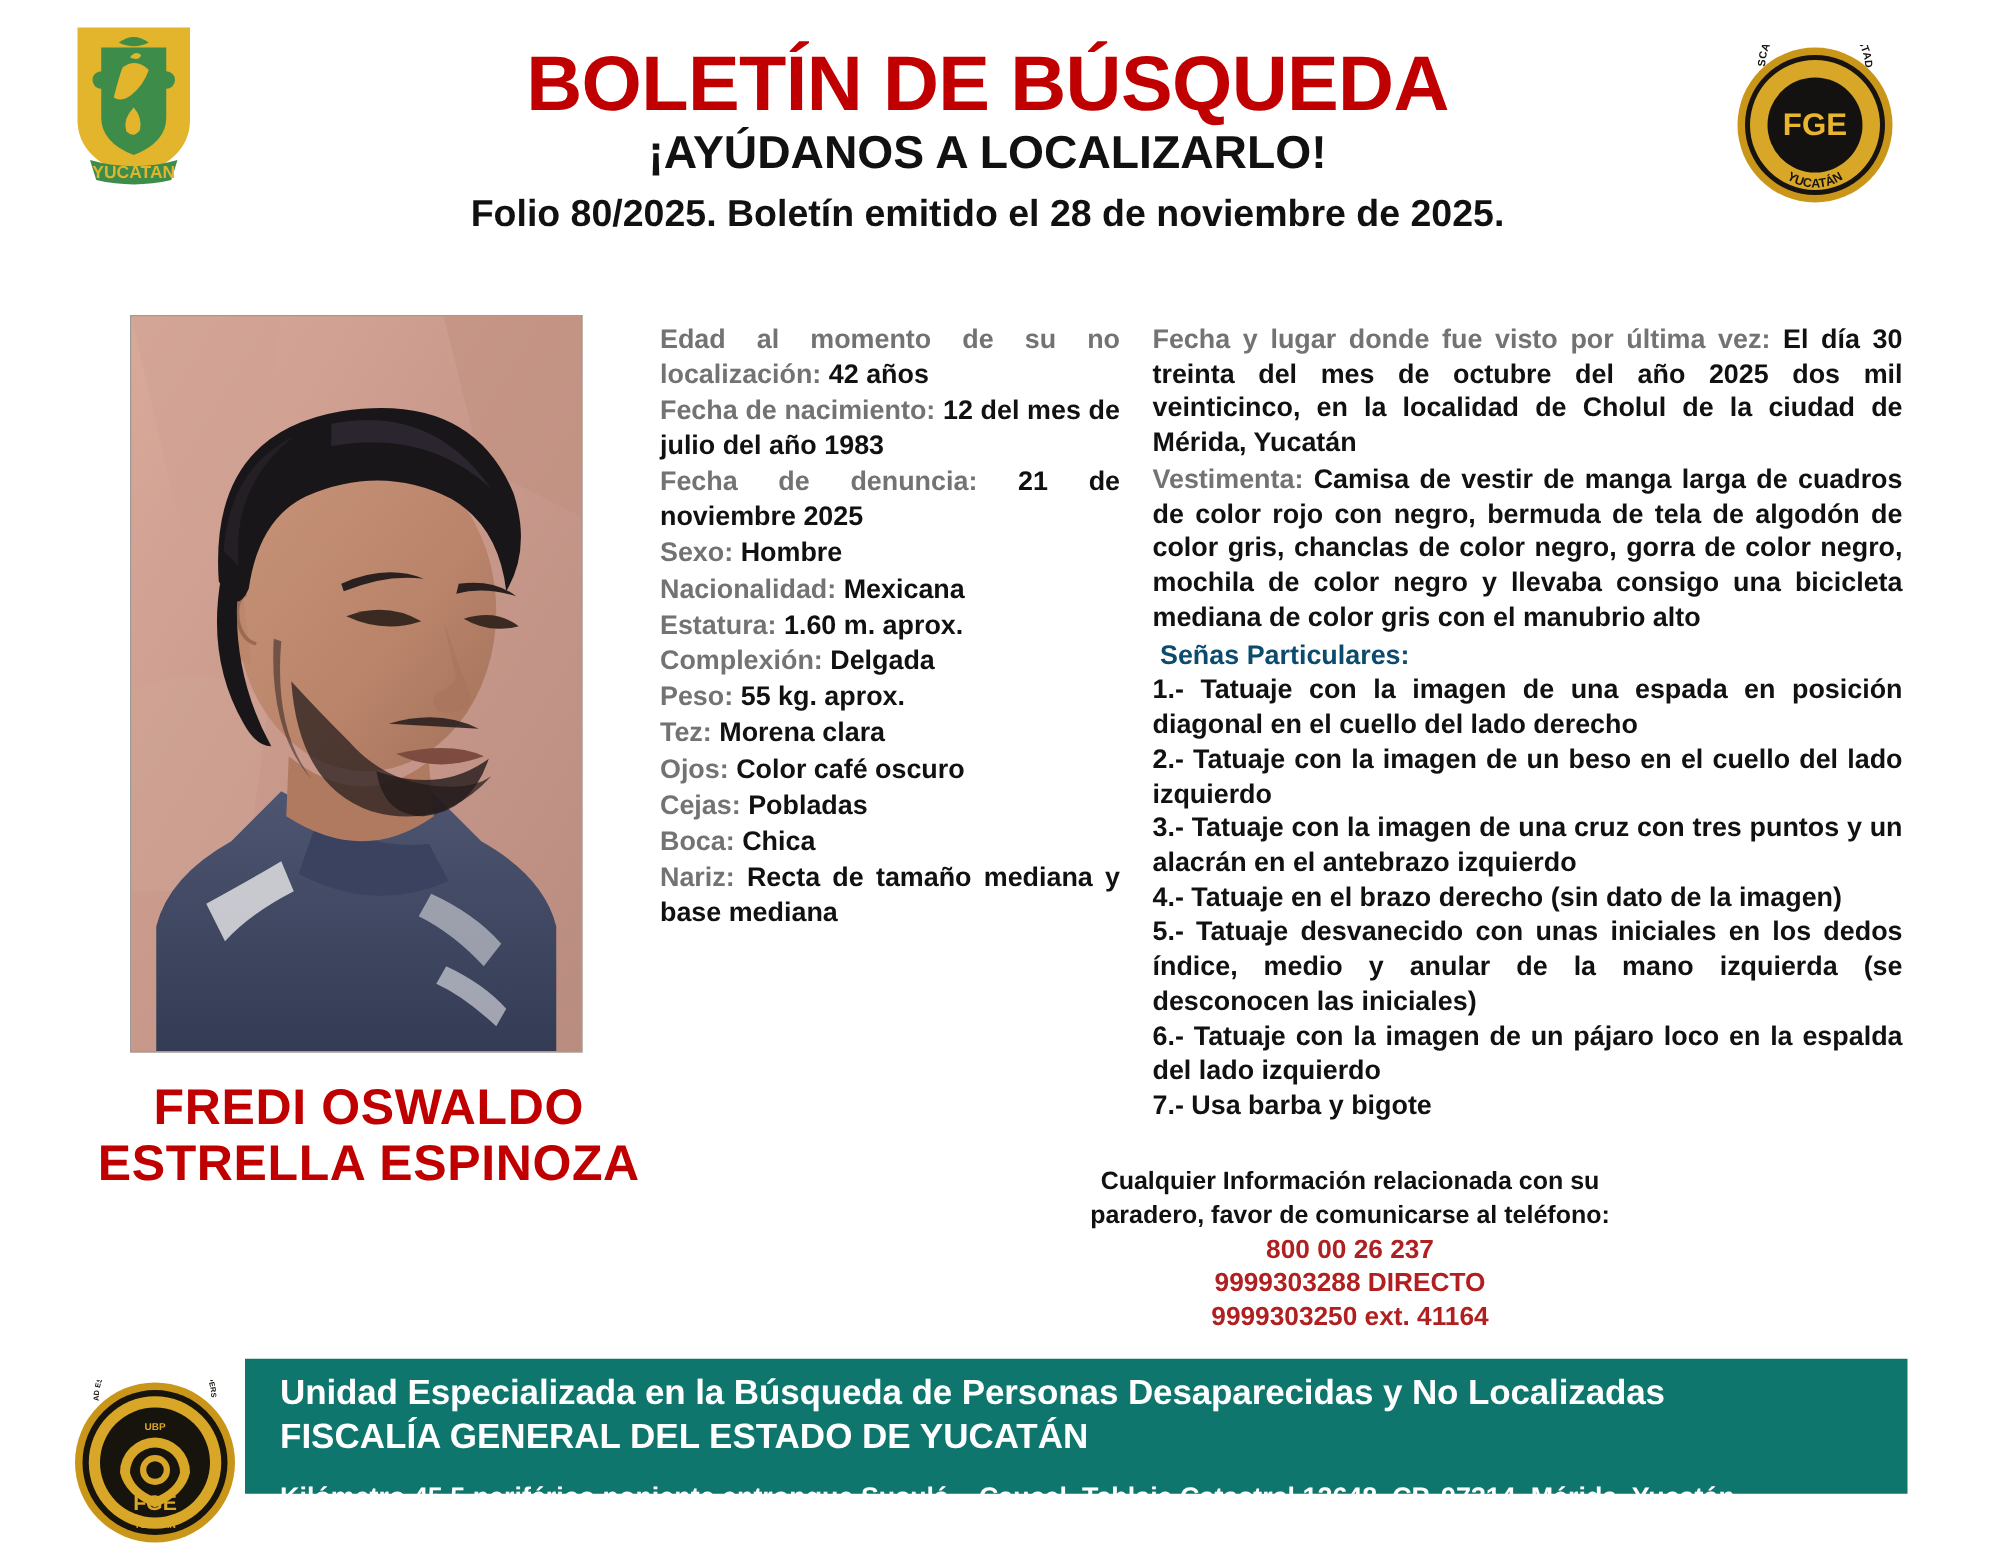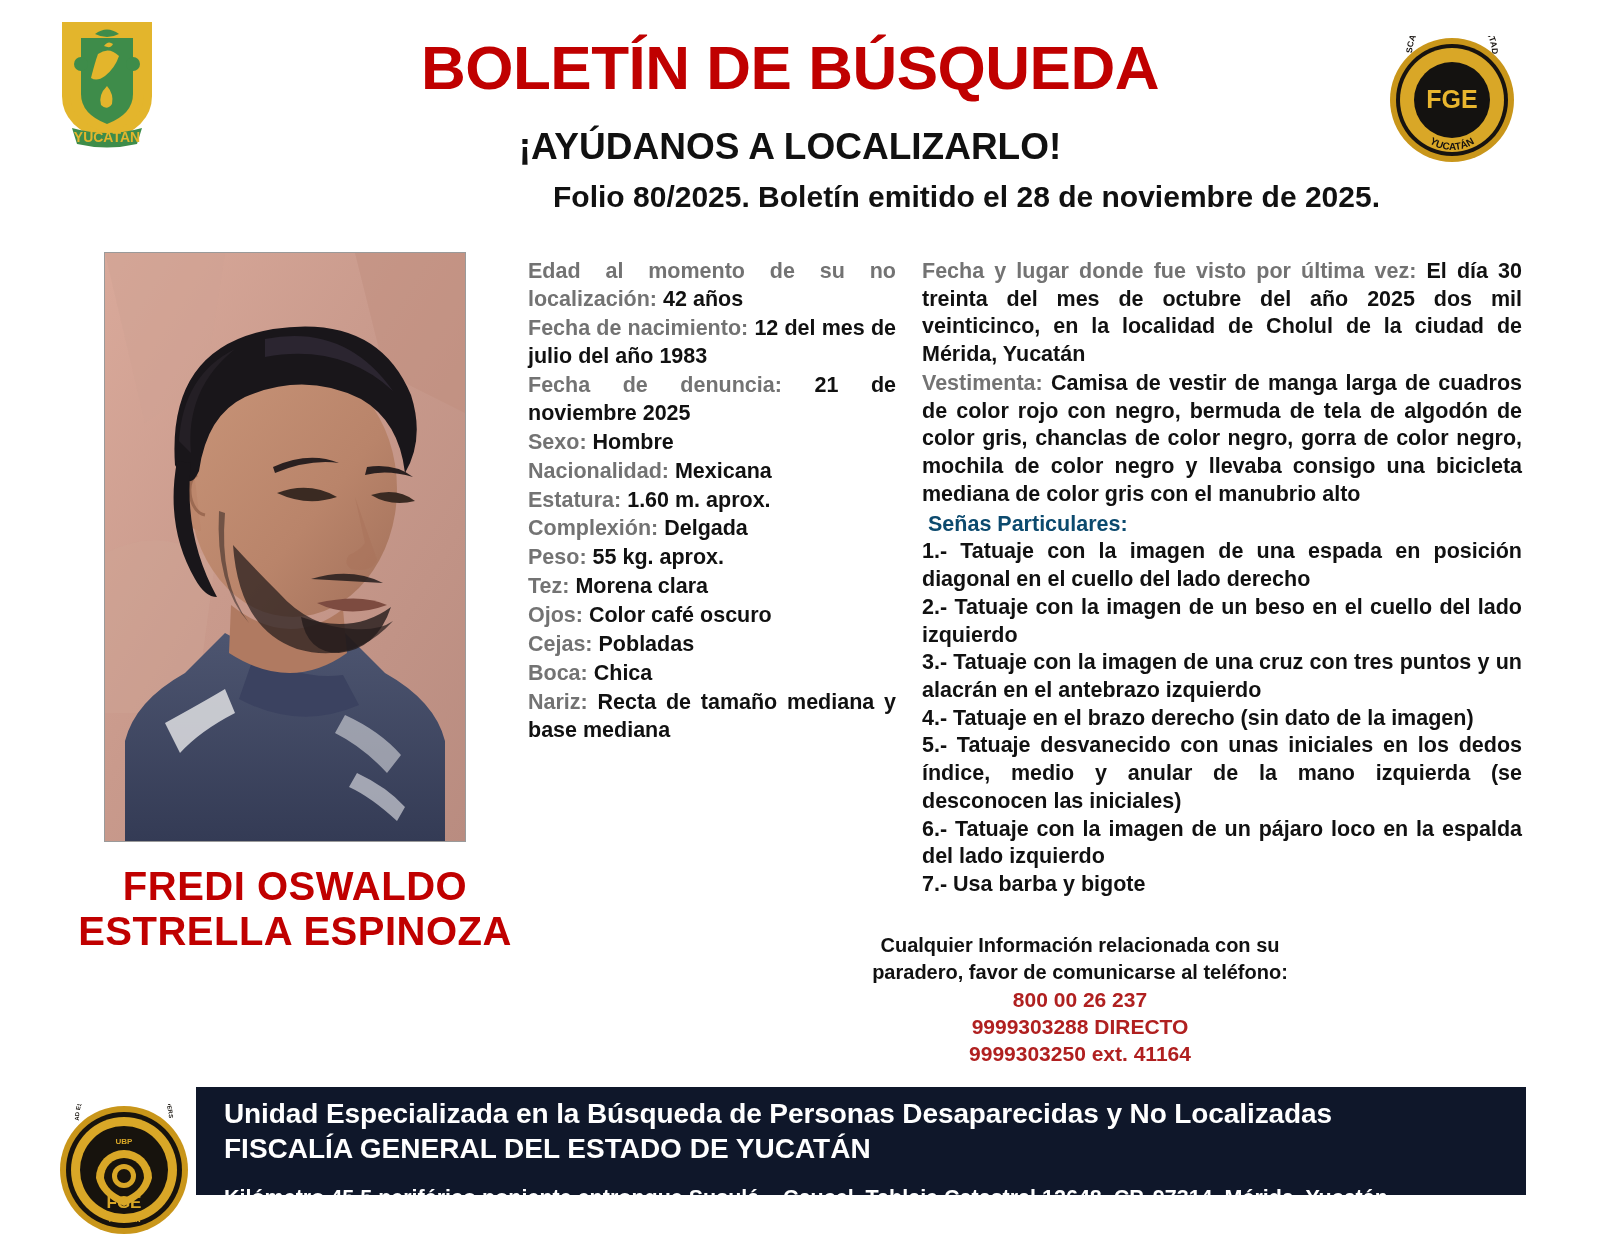--- a/index.html
+++ b/index.html
@@ -44,30 +44,29 @@
     color: #C00000;
     letter-spacing: -0.5px;
     line-height: 1.02;
     margin: 0;
     white-space: nowrap;
   }
   .title-sub {
     font-size: 37px;
     font-weight: bold;
     color: #111111;
-    margin: 29px 0 0 0;
+    margin: 4px 0 0 0;
     line-height: 1.05;
   }
   .title-folio {
     font-size: 30px;
     font-weight: bold;
     color: #111111;
     margin: 14px 0 0 0;
     line-height: 1.05;
-    text-align: right;
   }
 
   
   .photo-col {
     position: absolute;
     left: 60px; top: 252px;
     width: 470px;
   }
   .photo-frame {
     width: 360px;
@@ -138,21 +137,21 @@
     font-weight: bold;
     line-height: 1.30;
   }
 
   
   .footer-bar {
     position: absolute;
     left: 196px; top: 1087px;
     width: 1330px;
     height: 108px;
-    background: #0f172a;
+    background: #0f766e;
     color: #ffffff;
     box-sizing: border-box;
     padding: 11px 0 0 28px;
   }
   .footer-l1 {
     font-size: 28px;
     font-weight: bold;
     line-height: 1.12;
     letter-spacing: -0.1px;
   }

